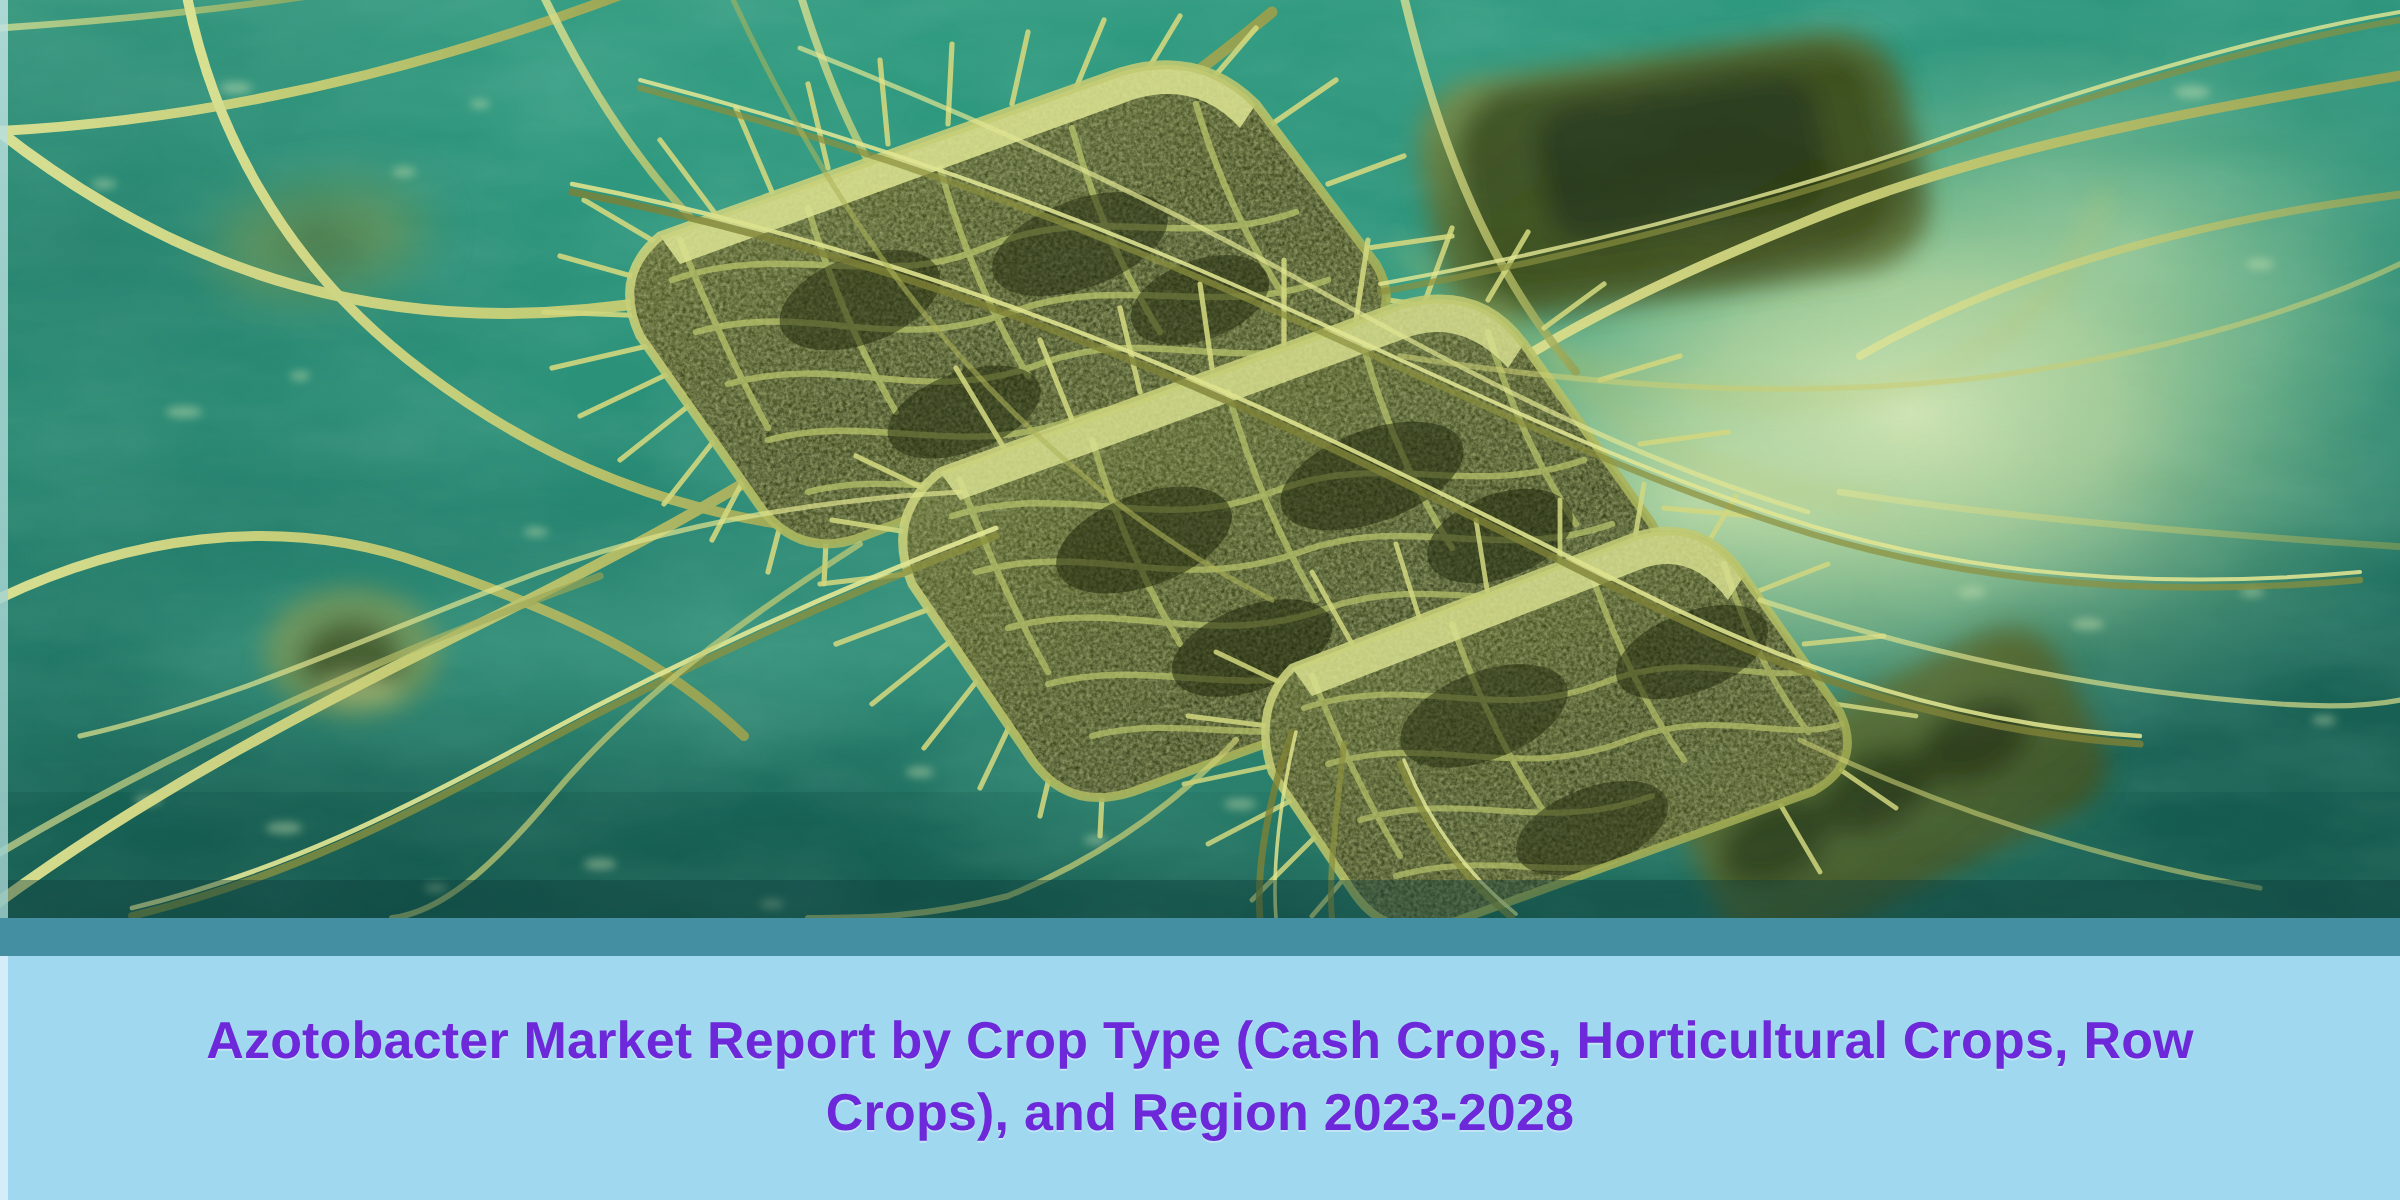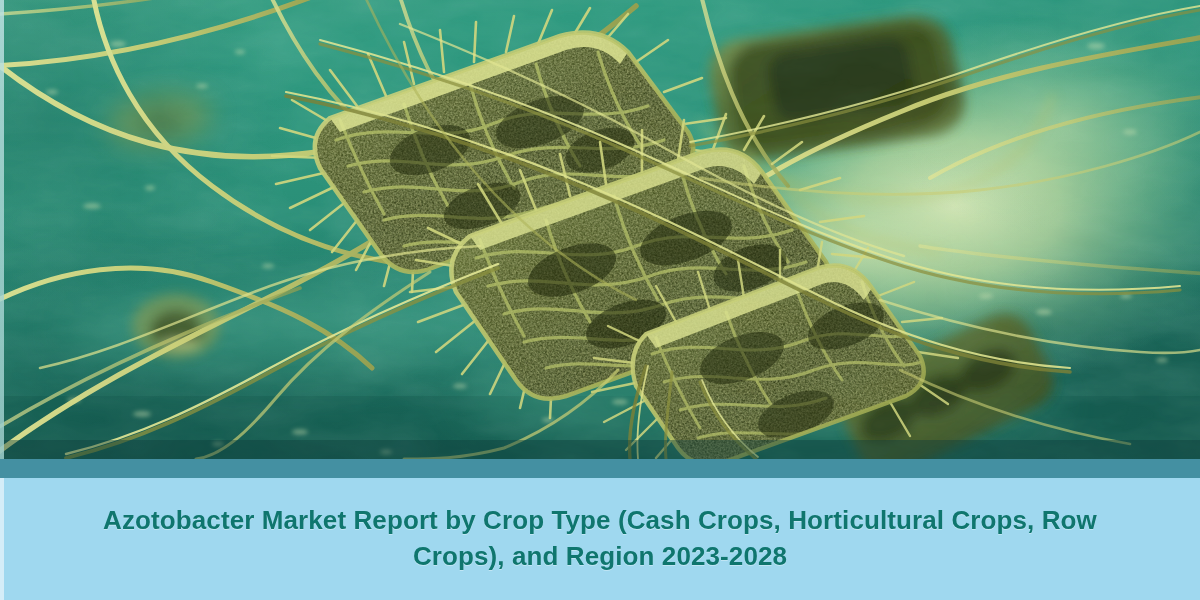--- a/index.html
+++ b/index.html
@@ -58,21 +58,21 @@
   #caption-title {
     position:absolute;
     left:70px; top:24px;
     width:1060px;
     text-align:center;
     font-family:"Liberation Sans", sans-serif;
     font-weight:bold;
     font-size:26px;
     line-height:36px;
     letter-spacing:.1px;
-    color:#0f766e;
+    color:#6d28d9;
     text-shadow:0 1px 0 rgba(255,255,255,.35);
   }
 </style>
 </head>
 <body>
 
 <div id="page">
 
   <div id="hero" role="img" aria-label="Scanning electron micrograph of Azotobacter bacteria with flagella">
     <svg viewBox="0 0 1200 459" preserveAspectRatio="none" aria-hidden="true">

